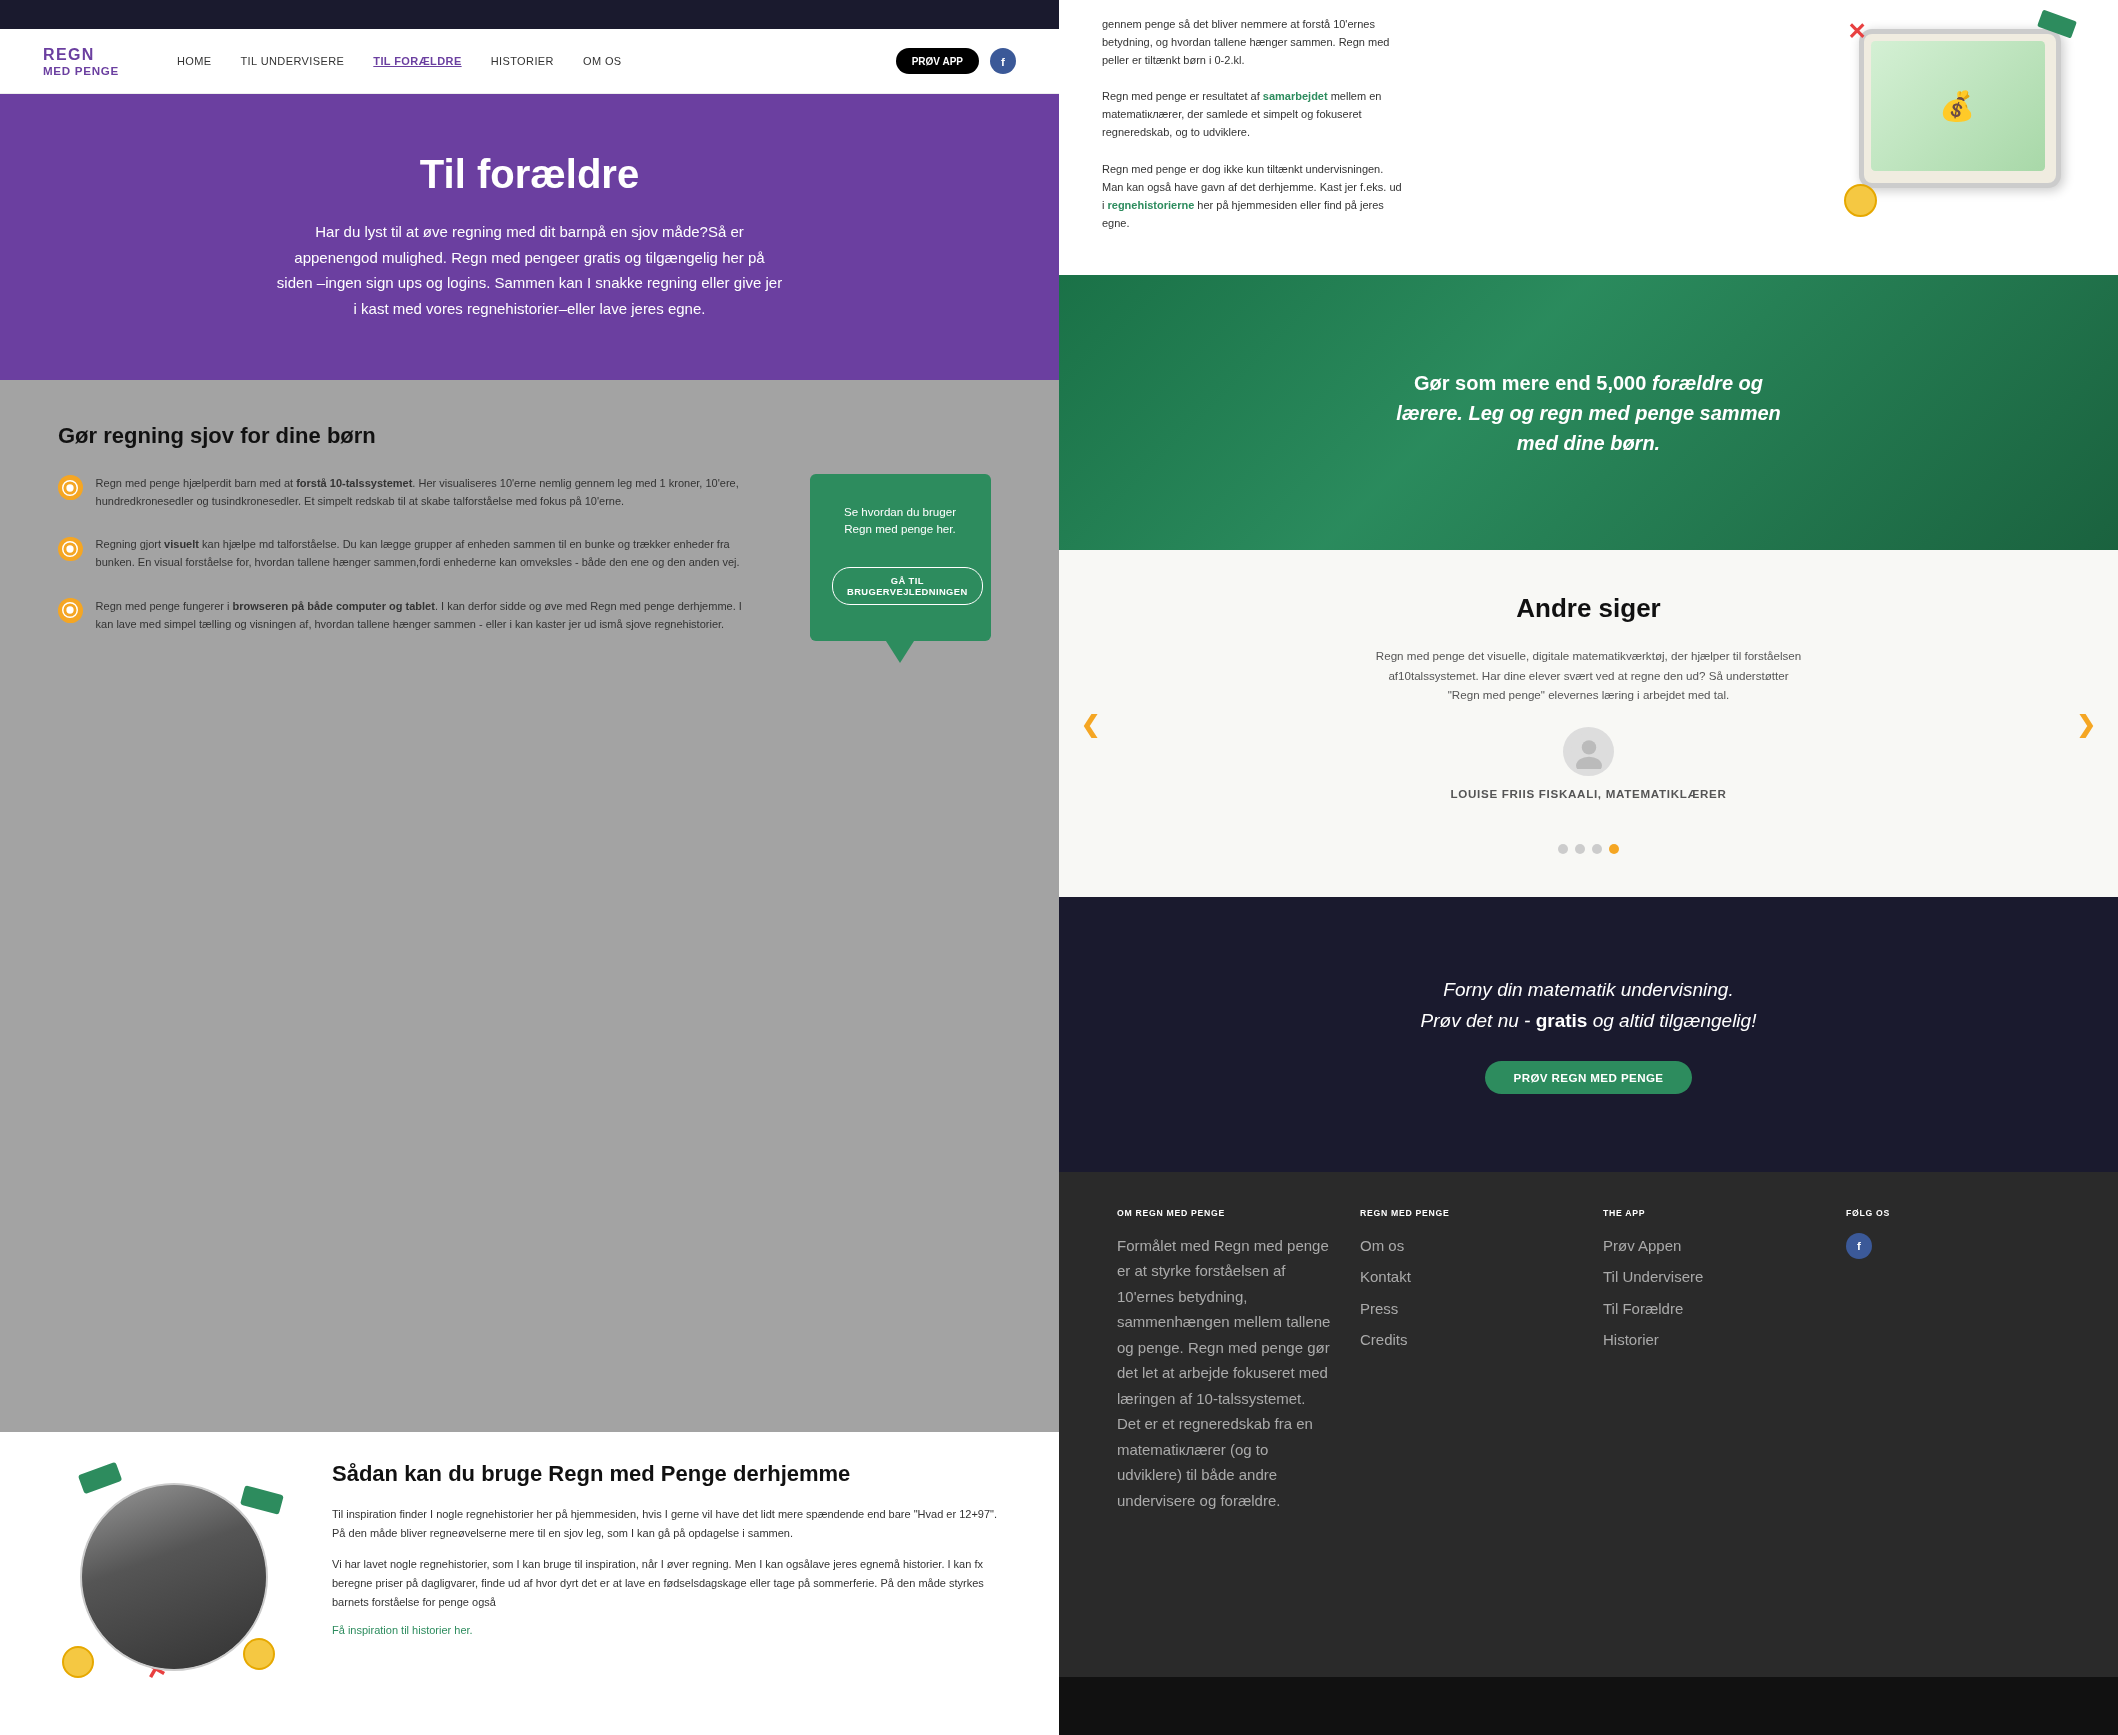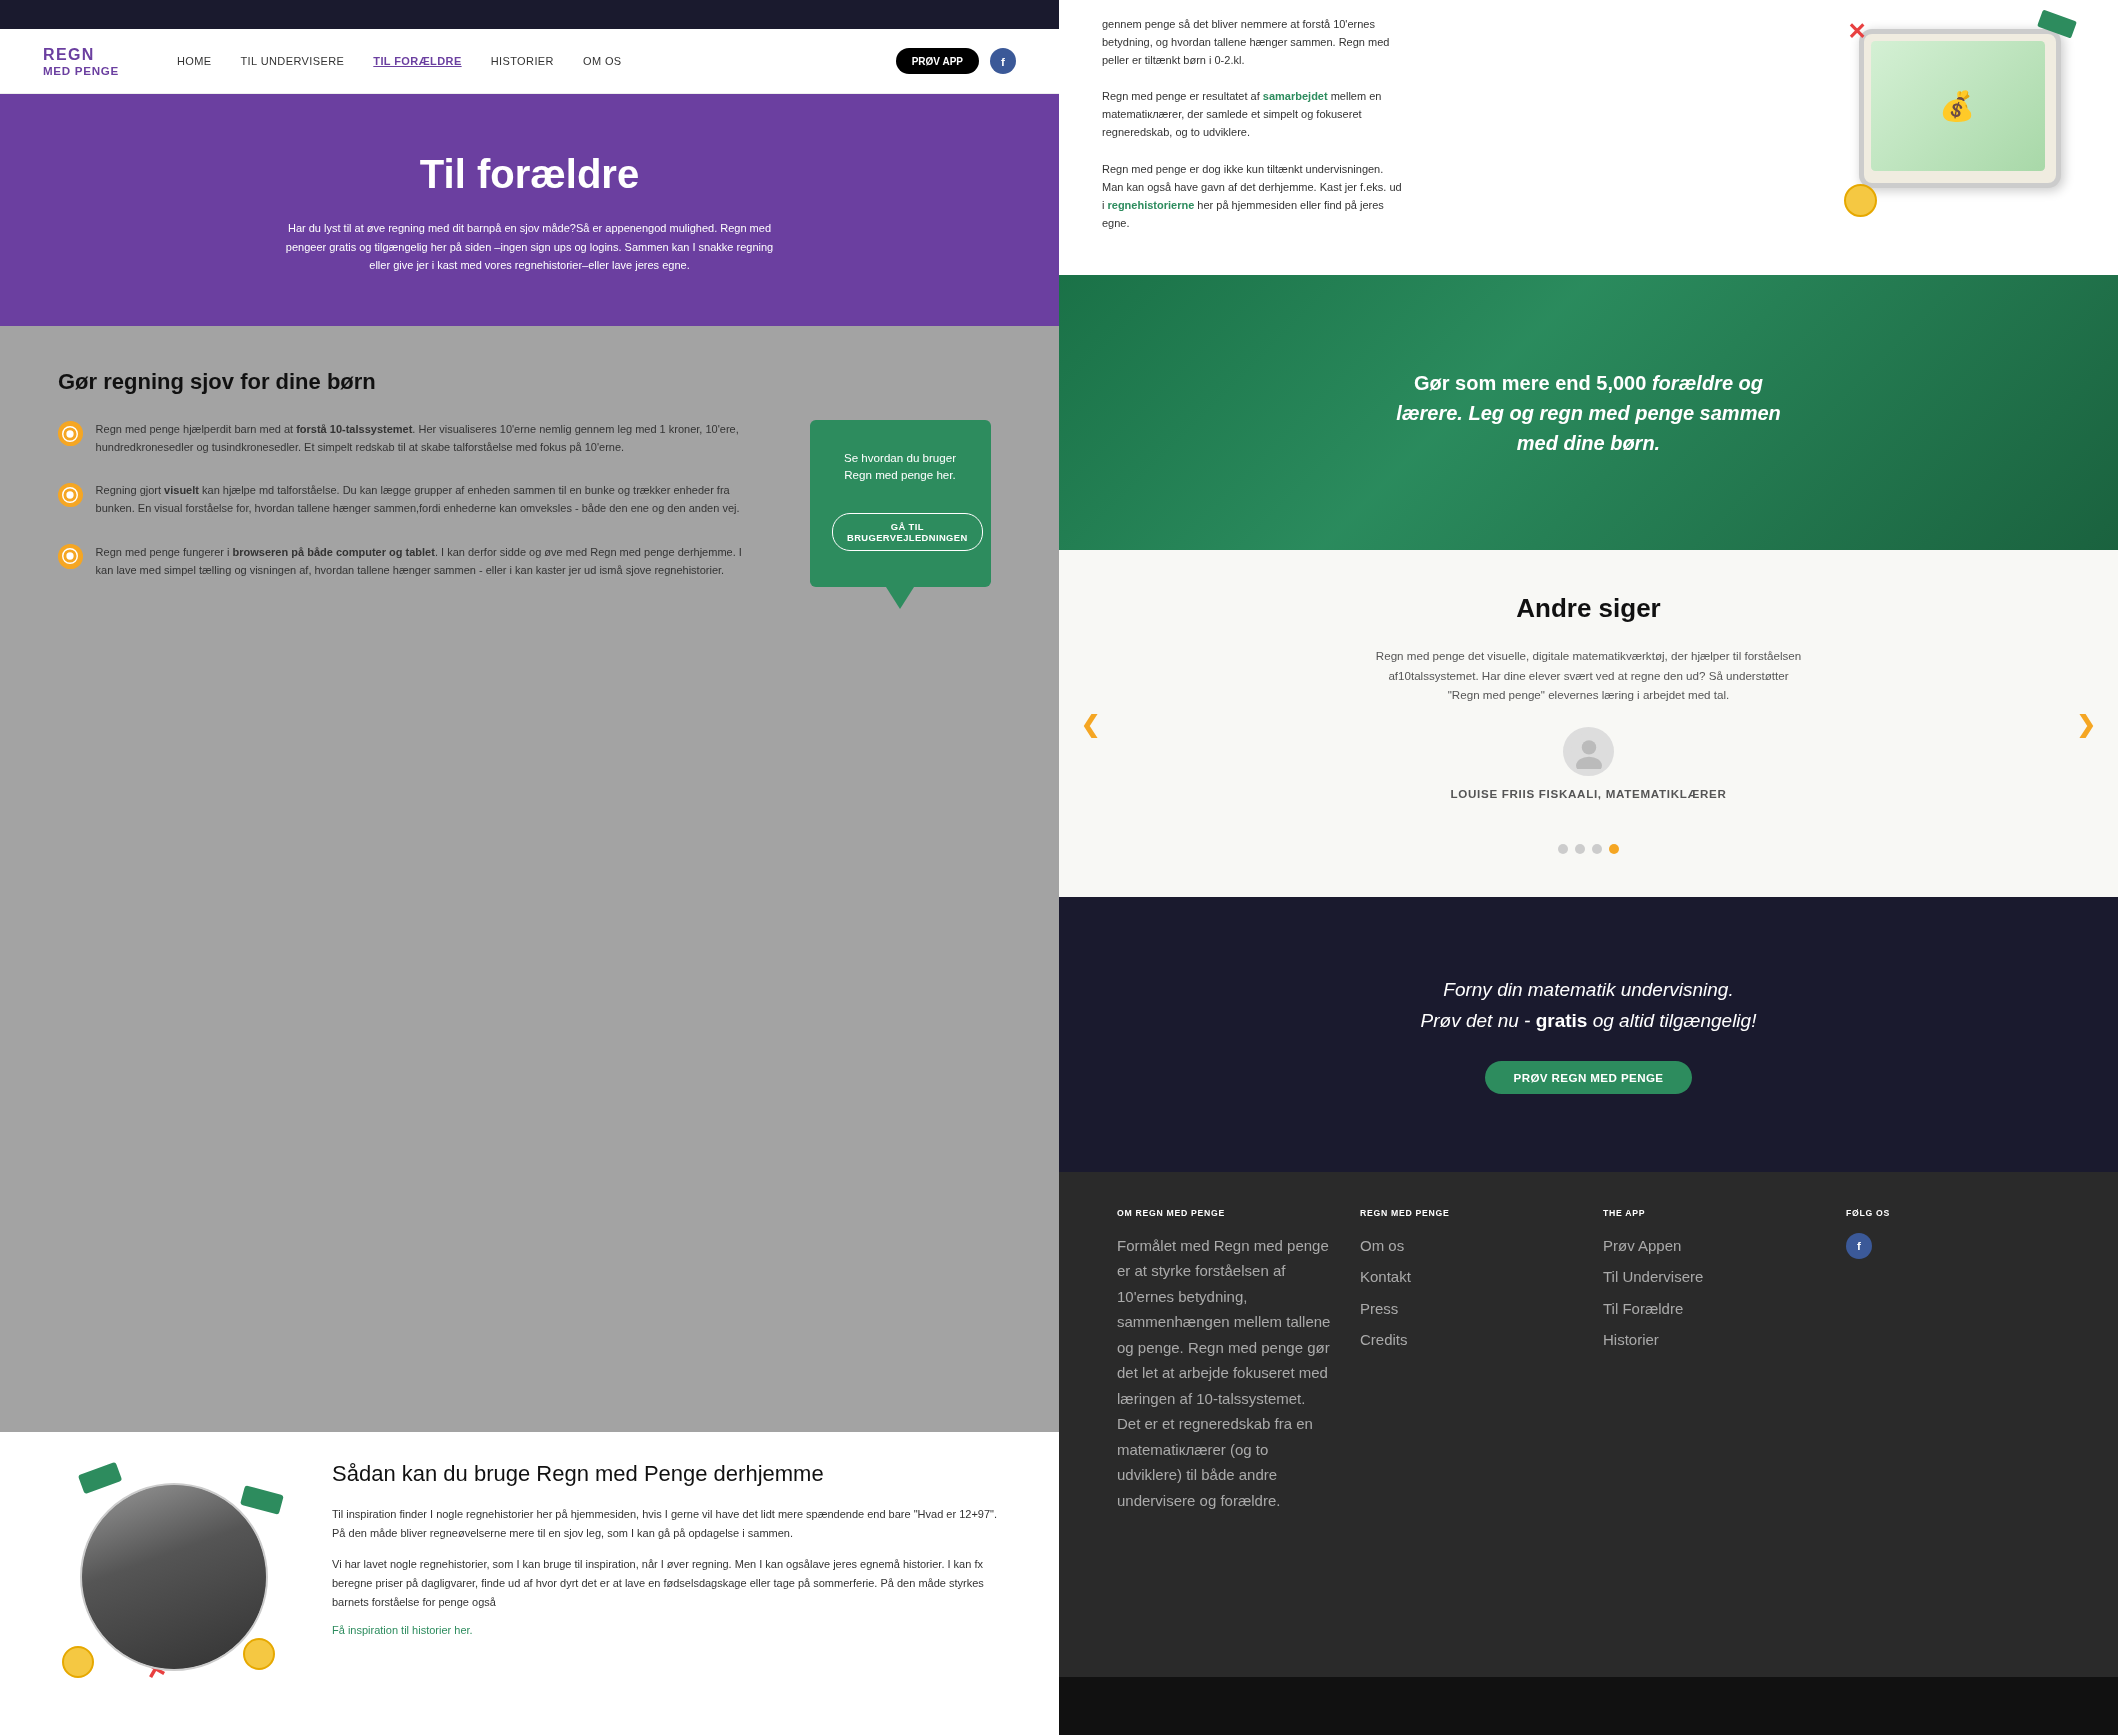--- a/index.html
+++ b/index.html
@@ -92,24 +92,24 @@
       text-align: center;
       padding: 58px 87px 51px;
       flex-shrink: 0;
     }
     .hero h1 {
       font-size: 40px;
       font-weight: 700;
       margin-bottom: 22px;
     }
     .hero p {
-      font-size: 11px;
+      font-size: 15px;
       line-height: 1.7;
       max-width: 506px;
-      margin: 0 auto;
+      margin: 8px auto;
     }
 
     
     .content-white {
       background: #a3a3a3;
       padding: 43px 58px 29px;
       flex: 1;
     }
     .content-white h2 {
       font-size: 22px;
@@ -202,21 +202,21 @@
       display: flex;
       gap: 43px;
       align-items: flex-start;
     }
 
     .sadan-text {
       flex: 1;
     }
     .sadan-text h2 {
       font-size: 22px;
-      font-weight: 400;
+      font-weight: 700;
       margin-bottom: 18px;
       color: #111;
     }
     .sadan-text p {
       font-size: 11px;
       line-height: 1.7;
       color: #333;
       margin-bottom: 13px;
     }
     .sadan-link {

